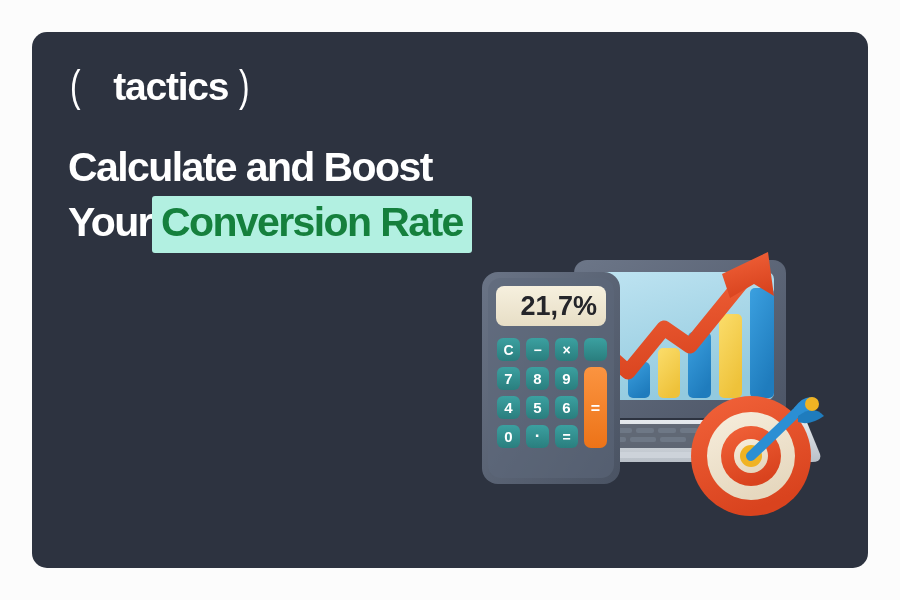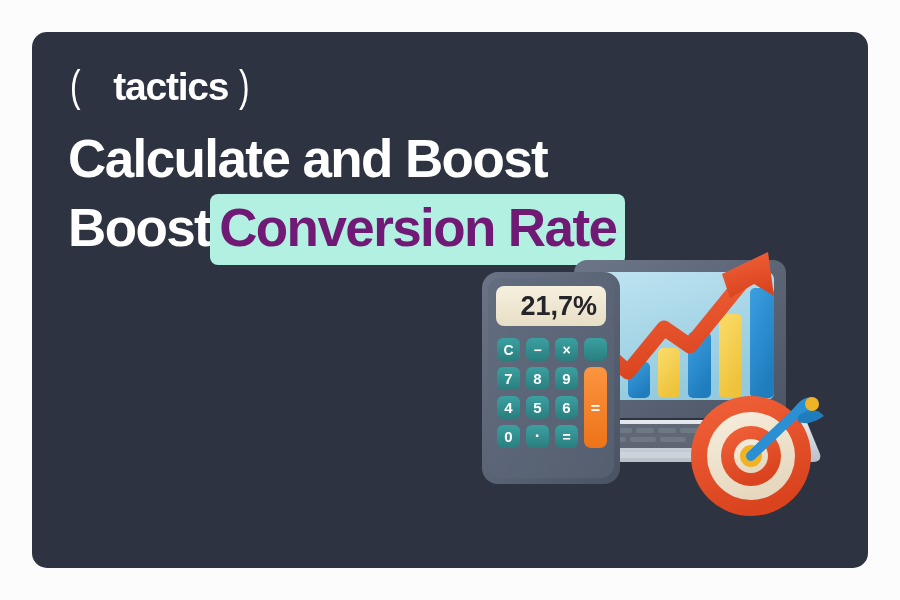--- a/index.html
+++ b/index.html
@@ -30,35 +30,35 @@
   .logo .brk {
     display:inline-block;
     font-size:44px; font-weight:500;
     transform:scaleX(.72);
     line-height:1;
   }
   .logo .word { font-weight:700; letter-spacing:-1.2px;margin-left:22px; }
 
   
   .headline {
-    position:absolute; left:36px; top:96px;
+    position:absolute; left:36px; top:112px;
     width:640px;
     color:#ffffff;
-    font-size:53px; font-weight:700;
+    font-size:41px; font-weight:700;
     letter-spacing:-1.6px;
     line-height:1.17;
   }
   .hl-row { display:block; white-space:nowrap; }
   .hl-row.second { margin-top:4px; }
   .mark {
     display:inline-block;
     background:#b2f0e1;
-    color:#701a75;
+    color:#15803d;
     padding:3px 9px 6px 9px;
-    border-radius:8px;
+    border-radius:3px;
     margin-left:0px;
   }
 
   
   .art {
     position:absolute; right:0px; bottom:0px;
     width:400px; height:320px;text-align:center;
   }
   .art svg { display:block; width:100%; height:100%; }
 </style>
@@ -70,21 +70,21 @@
   <div class="card">
 
     <div class="logo">
       <span class="brk">(</span>
       <span class="word">tactics</span>
       <span class="brk">)</span>
     </div>
 
     <h1 class="headline">
       <span class="hl-row">Calculate and Boost</span>
-      <span class="hl-row second"><span>Boost</span><span class="mark">Conversion Rate</span></span>
+      <span class="hl-row second"><span>Your</span><span class="mark">Conversion Rate</span></span>
     </h1>
 
     <div class="art">
       <svg viewBox="0 0 400 320" xmlns="http://www.w3.org/2000/svg">
         <defs>
           <linearGradient id="gScreen" x1="0" y1="0" x2="0.4" y2="1">
             <stop offset="0%" stop-color="#bfe4f2"></stop>
             <stop offset="100%" stop-color="#93cade"></stop>
           </linearGradient>
           <linearGradient id="gFrame" x1="0" y1="0" x2="1" y2="1">

